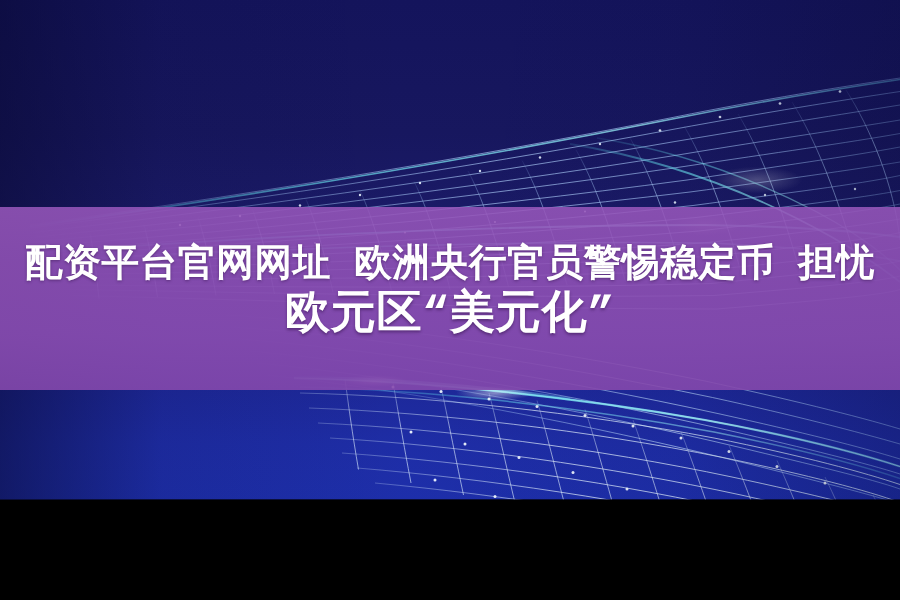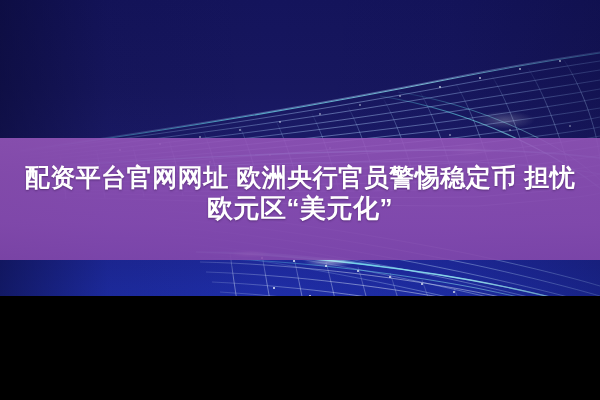--- a/index.html
+++ b/index.html
@@ -3,23 +3,23 @@
 <meta charset="utf-8">
 <style>
   html, body {
     margin: 0;
     padding: 0;
     background: #000;
   }
   #banner {
     position: relative;
     width: 600px;
-    height: 296px;
+    height: 333px;
     overflow: hidden;
-    font-family: Liberation Sans, sans-serif;
+    font-family: Liberation Mono, monospace;
     background: #11115a;
   }
   .layer {
     position: absolute;
     top: 0; left: 0;
     width: 600px;
     height: 400px;
   }
   
   #bg-gradient {
@@ -261,16 +261,16 @@
       <ellipse cx="470" cy="150" rx="24" ry="7" fill="url(#nodeGlow)" opacity="0.22"></ellipse>
     </g>
   </svg>
 
   <div class="layer" id="bg-vignette"></div>
 
   <div id="purple-band" style="top: 138px; height: 122px;"></div>
 
   <div id="headline" style="top: 162px; color: rgb(255, 255, 255); text-align: center;">
     <span class="line line-1" style="font-size: 25px;">配资平台官网网址 欧洲央行官员警惕稳定币 担忧</span>
-    <span class="line line-2" style="font-size: 26px;">欧元区“美元化”</span>
+    <span class="line line-2" style="font-size: 30px;">欧元区“美元化”</span>
   </div>
 
 </div>
 
 </body></html>

